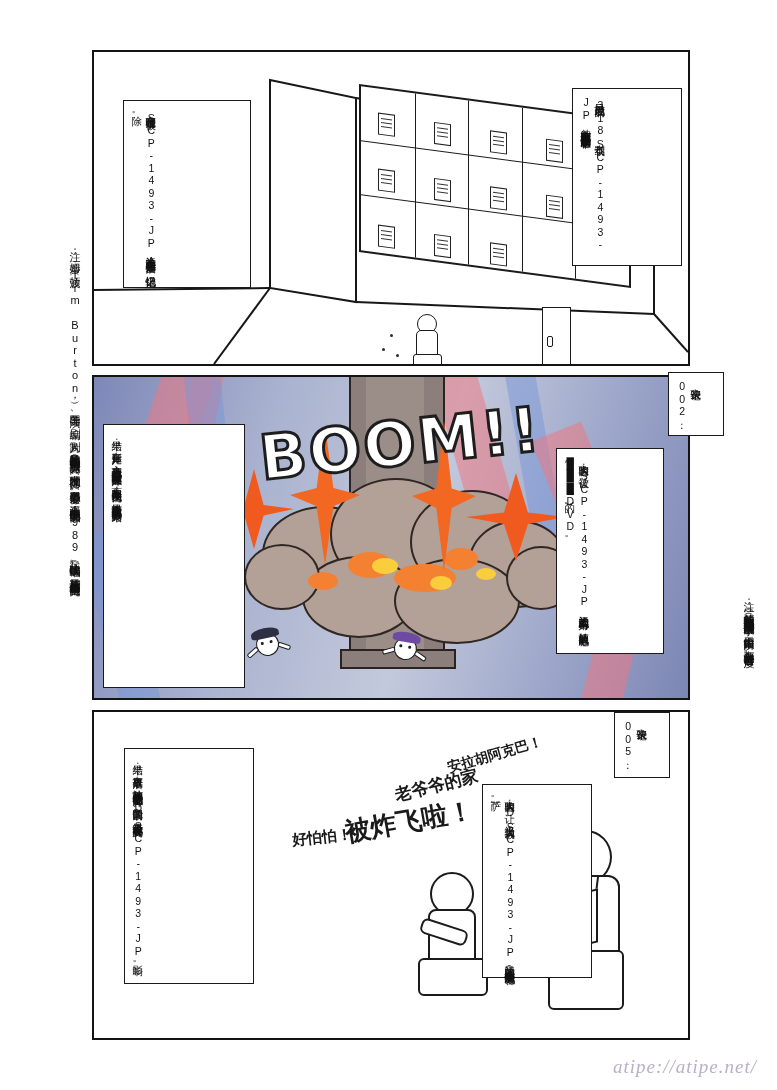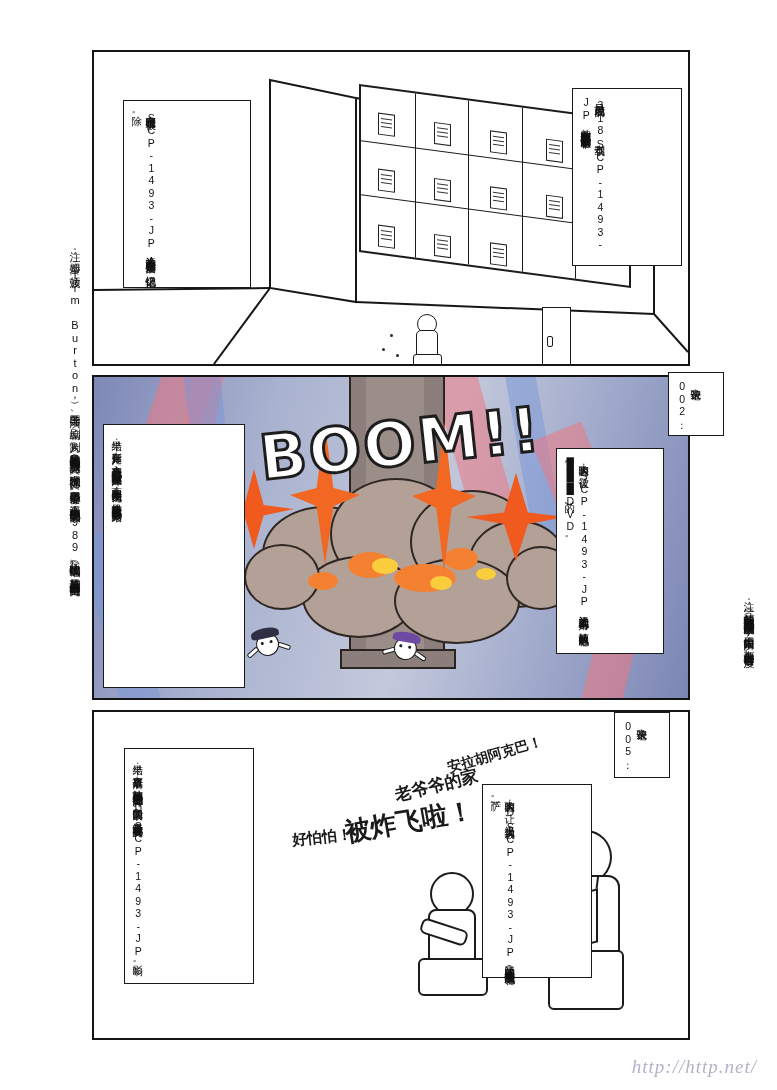--- a/index.html
+++ b/index.html
@@ -535,14 +535,14 @@
   </div>
 
   <div class="bubble" style="left:124px; top:748px; width:130px; height:236px;">
     <div class="vtext">结果：在故事最后，地藏菩萨带来的礼物变成了炸弹。负责朗读的D级员工此前并没有受到SCP-1493-JP影响。</div>
   </div>
 
   <div class="sidecaption vtext" style="left:12px; top:242px; height:790px; width:70px;">注：蒂姆·波顿（Tim Burton），美国导演、编剧、制片人，其执导的知名影片包括《查理和巧克力工厂》、《理发师陶德》、《剪刀手爱德华》等。漫画中的电影为他执导的于1989年上映的《蝙蝠侠》。该片最后原剧情与本格内容完全不同。</div>
 
   <div class="sidecaption vtext" style="left:700px; top:592px; height:410px; width:56px;">注：《戴斗笠的地藏菩萨（笠地藏）》是日本的民间传说故事。由于篇幅所限，有兴趣的读者请自行百度。</div>
 
-  <div class="watermark">http://http.net/</div>
+  <div class="watermark">atipe://atipe.net/</div>
 </div>
 
 </body></html>

